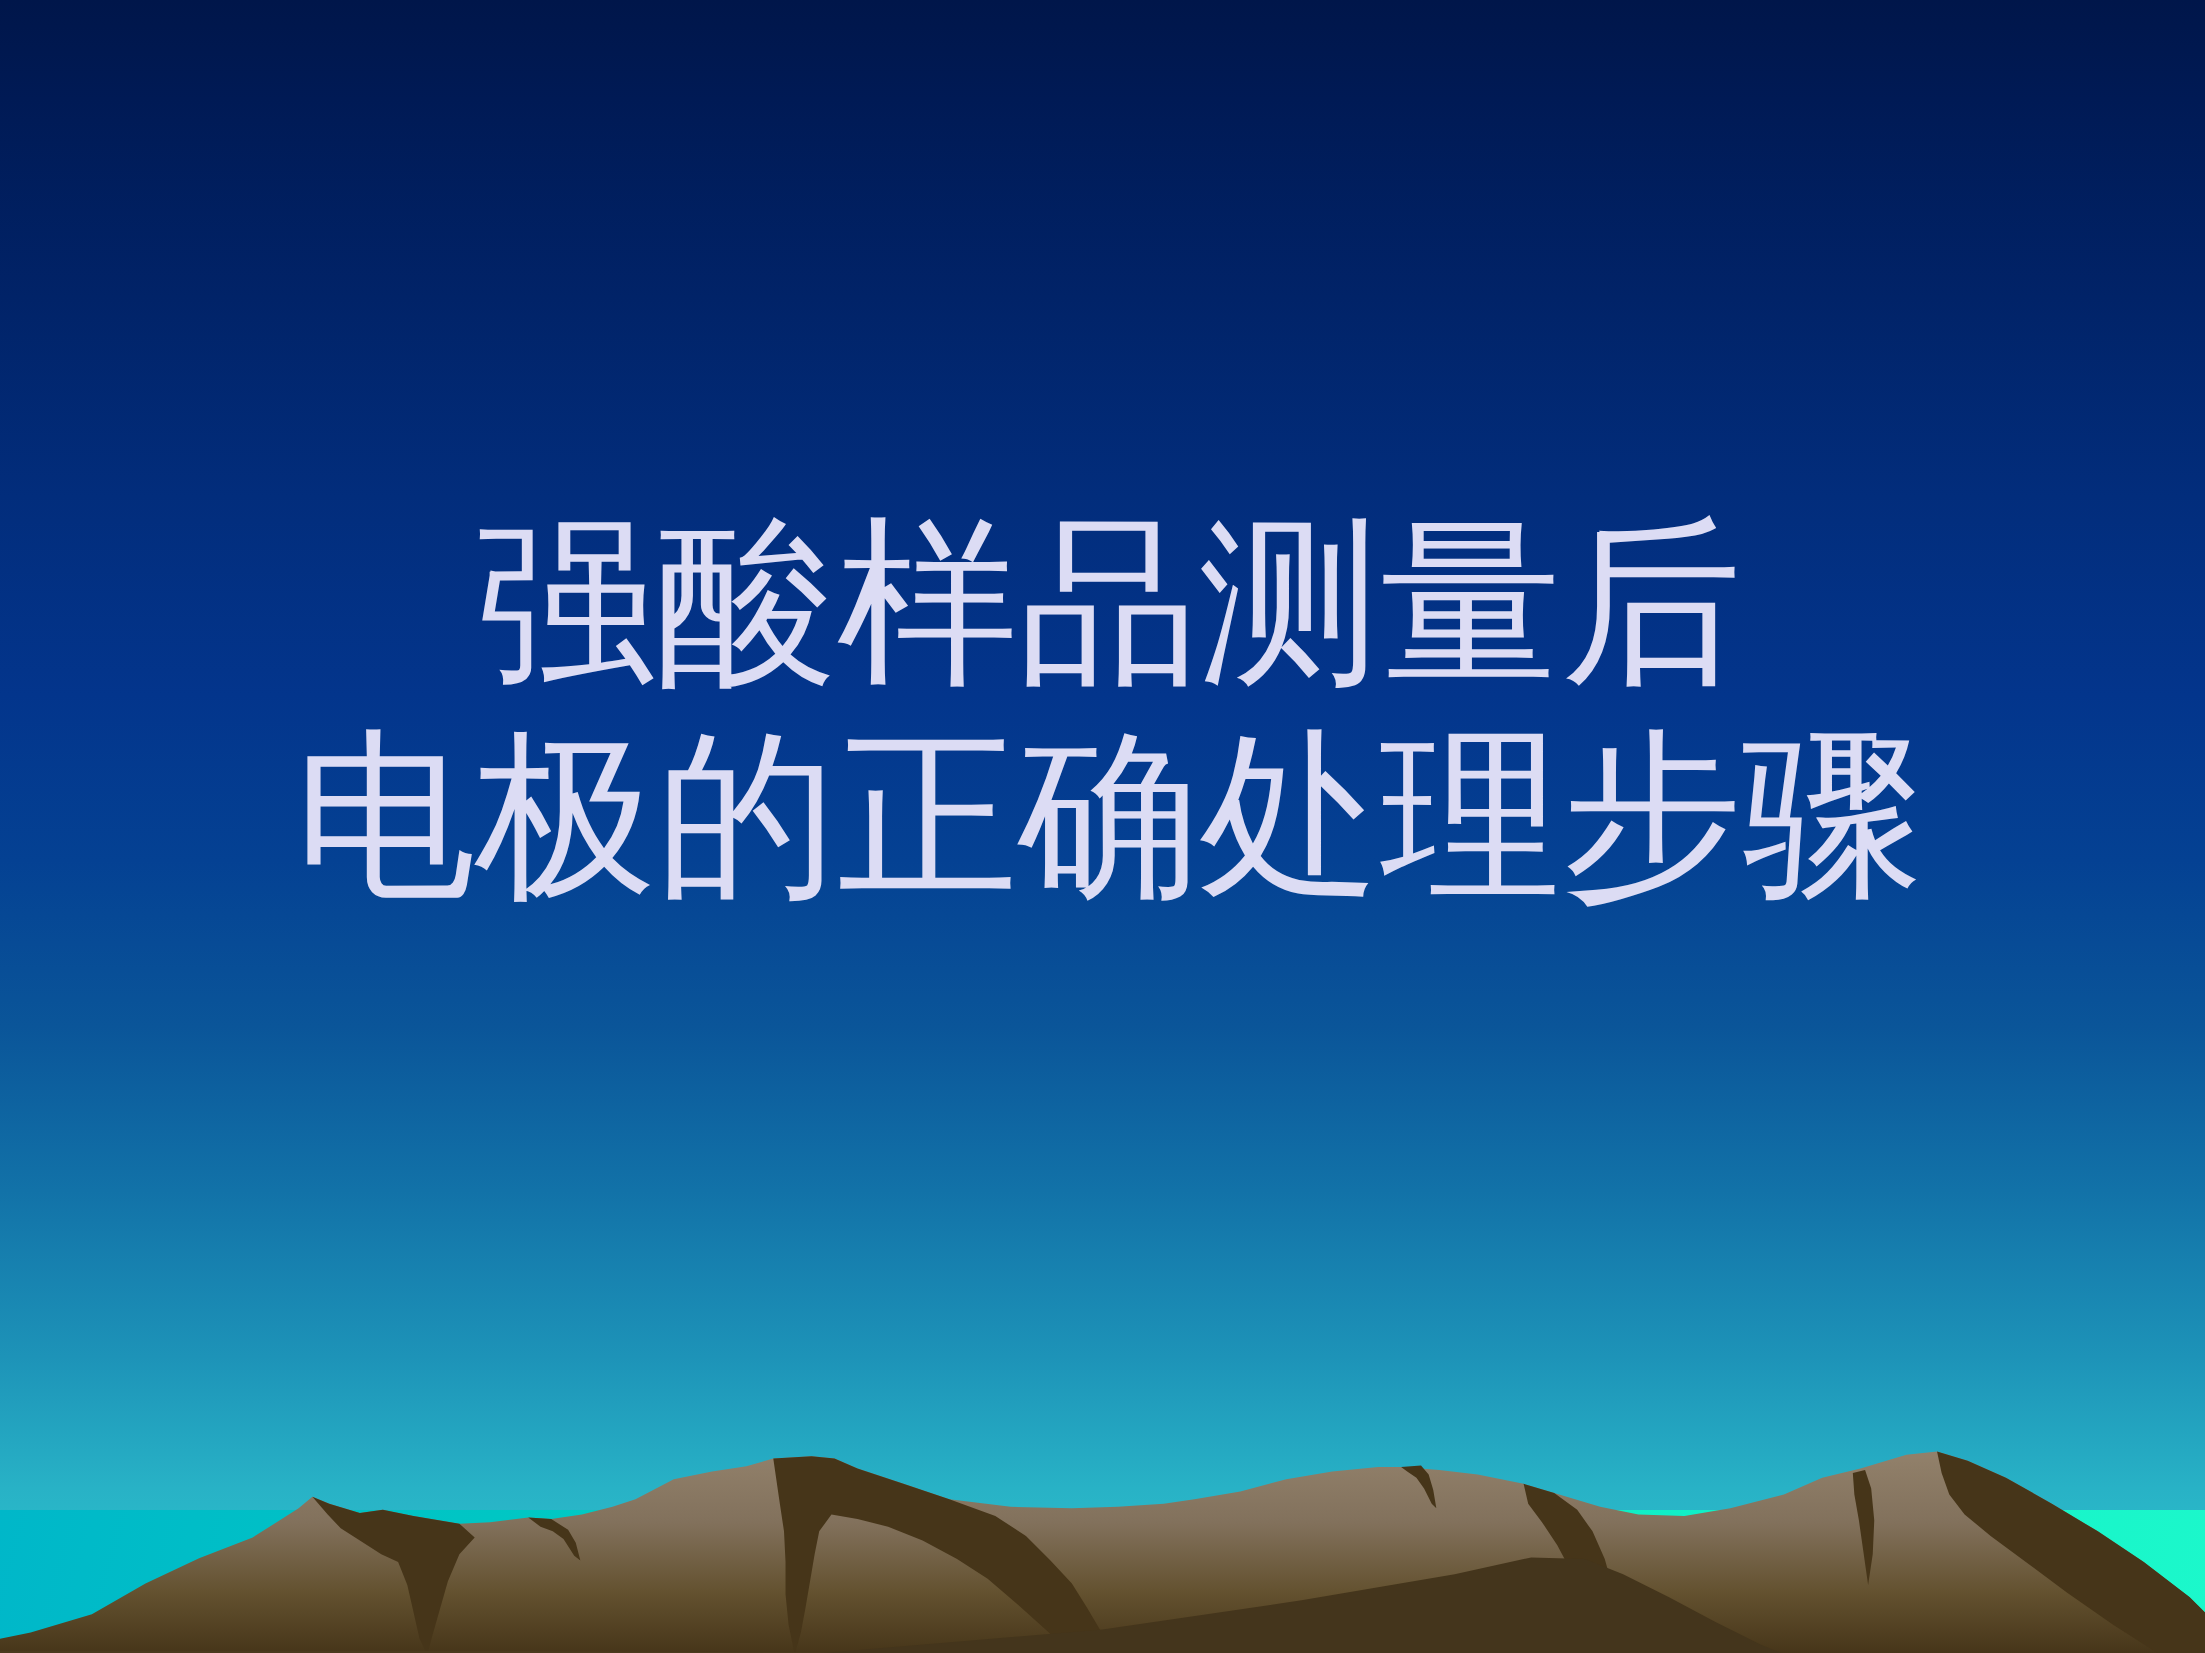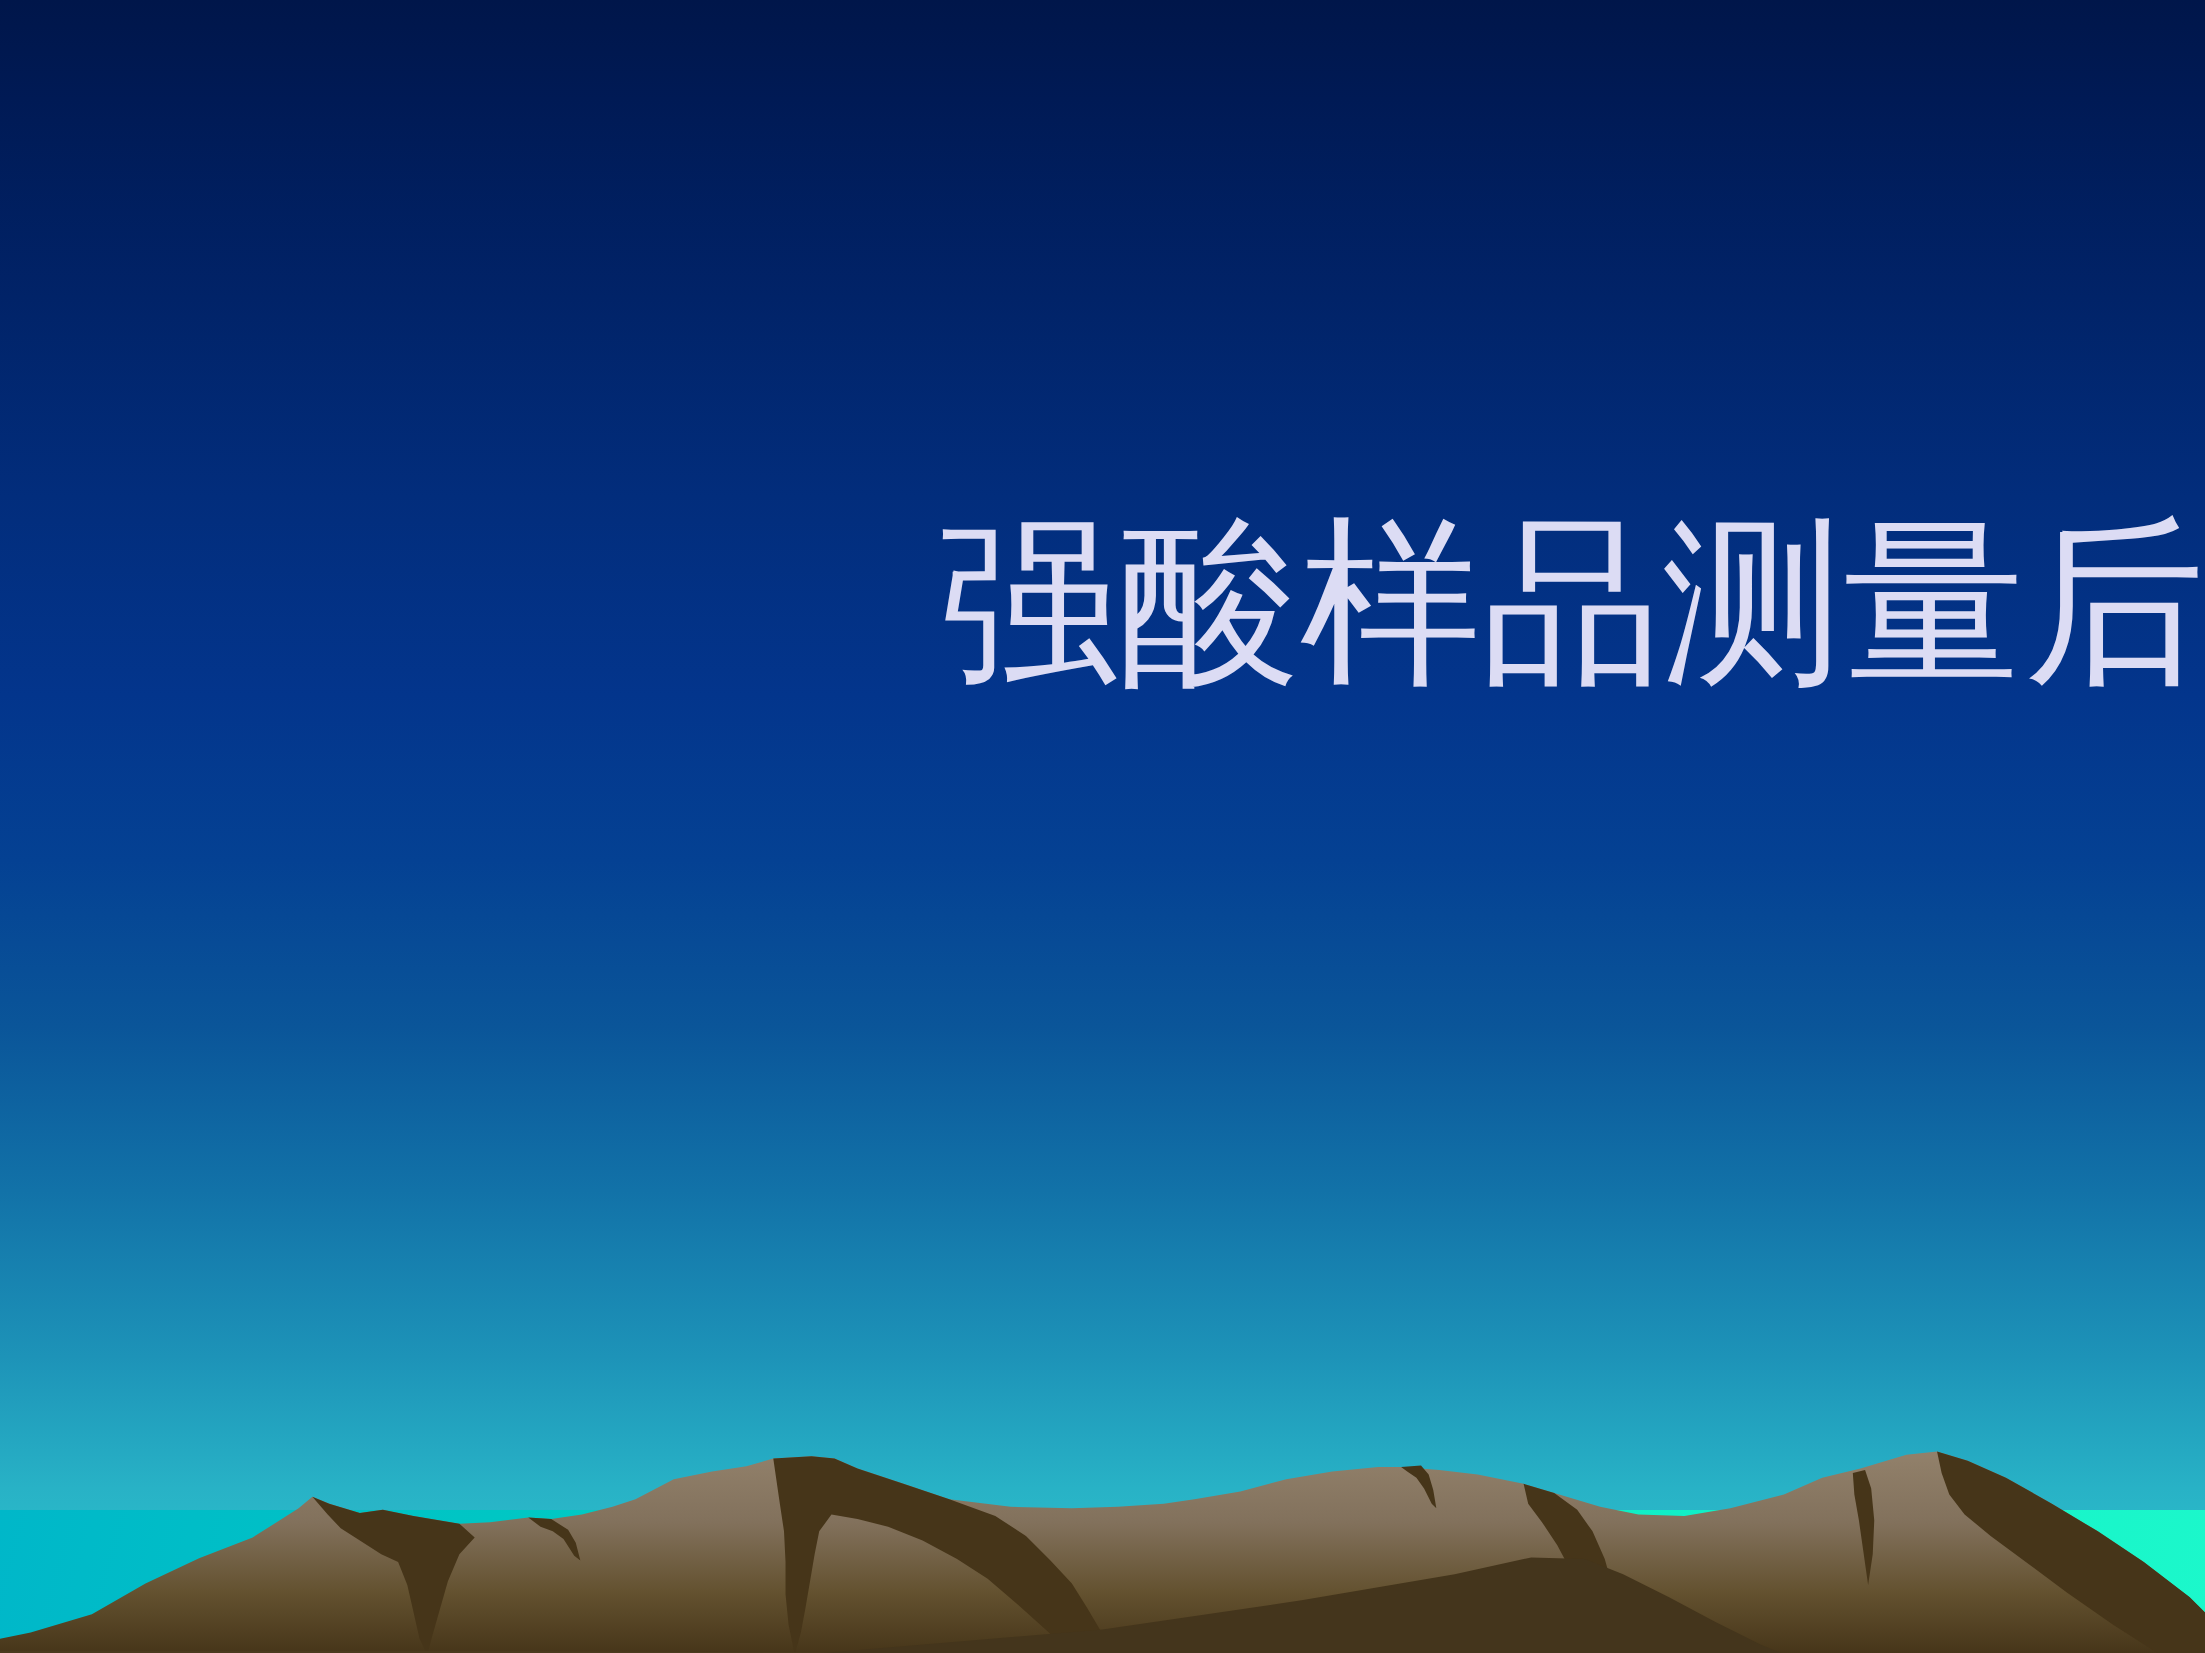--- a/index.html
+++ b/index.html
@@ -62,21 +62,21 @@
     height: 230px;
   }
   #mountains svg { display: block; width: 2205px; height: 230px; }
 
   
   #title-block {
     position: absolute;
     left: 12px;
     right: 0;
     top: 496px;
-    text-align: right;
+    text-align: center;
     pointer-events: none;
   }
   .title-line {
     display: block;
     color: #dcdcf4;
     font-size: 181px;
     line-height: 213px;
     letter-spacing: 0px;
     font-weight: normal;
     white-space: nowrap;
@@ -323,16 +323,17 @@
         L2240,258
         L2300,288
         L2330,300
         Z
       "></path>
     </svg>
   </div>
 
   <div id="title-block">
     <span class="title-line">强酸样品测量后</span>
+    <span class="title-line">电极的正确处理步骤</span>
   </div>
 
 </div>
 
 
 </body></html>

